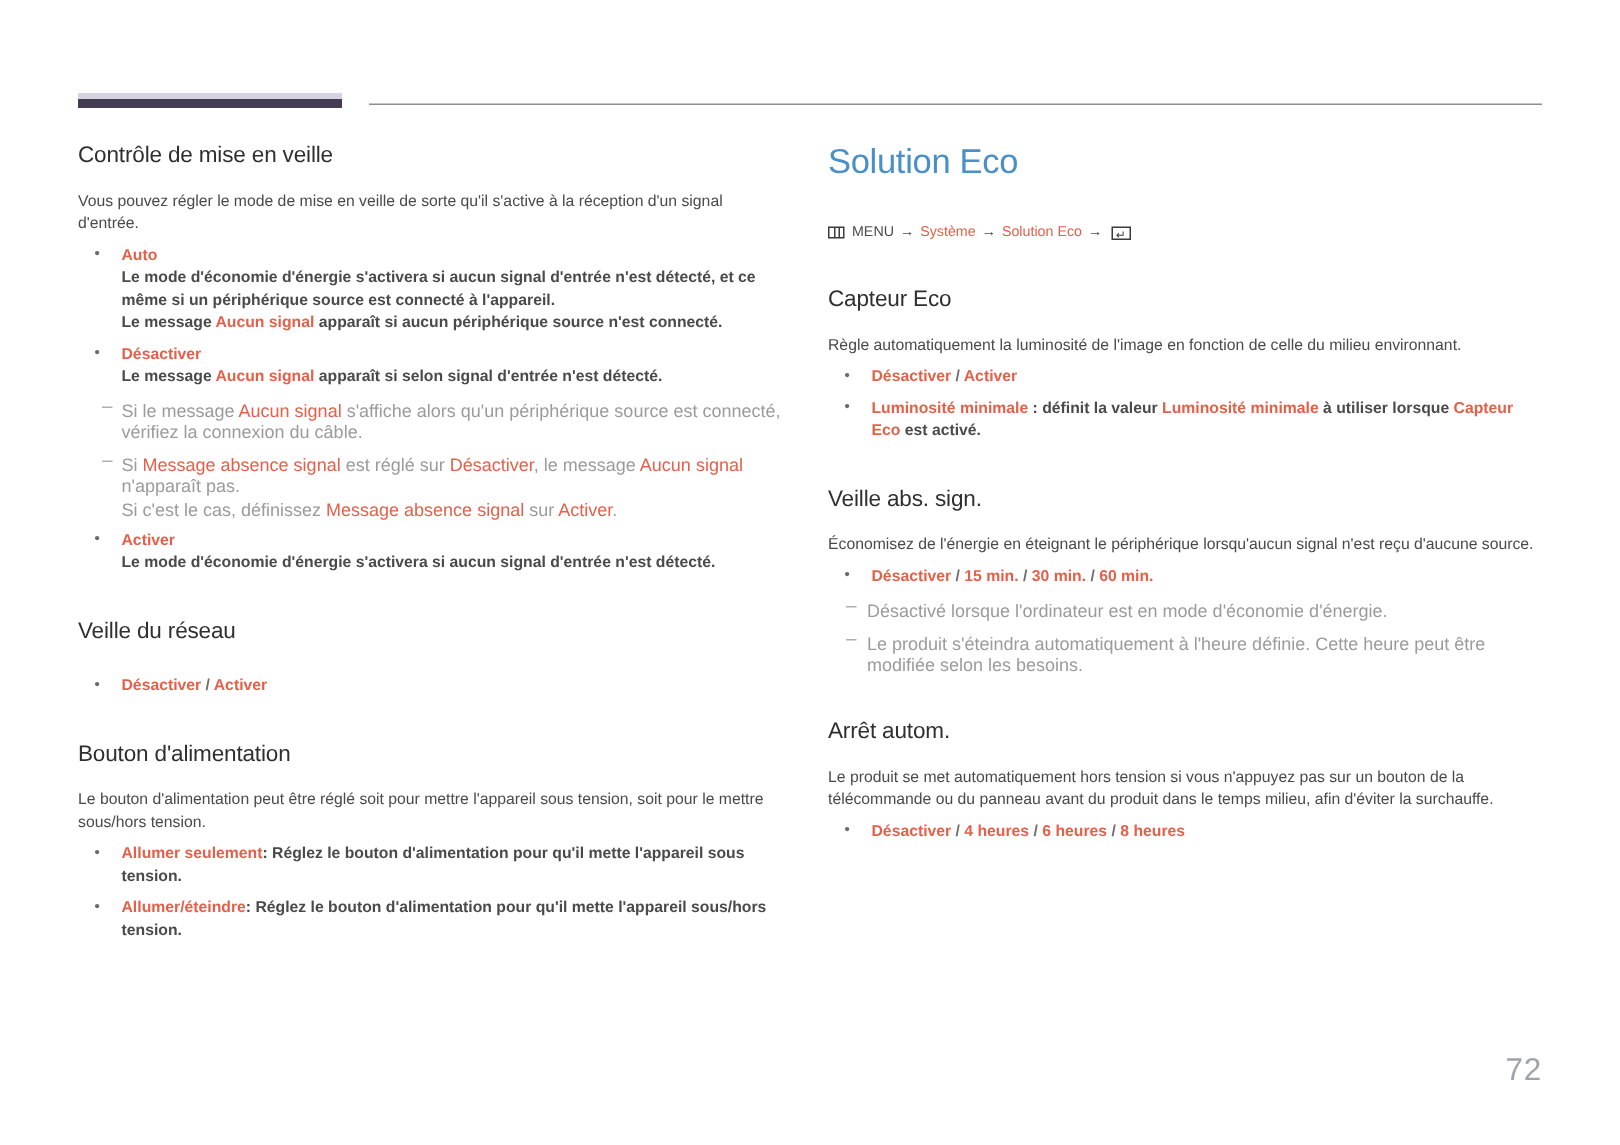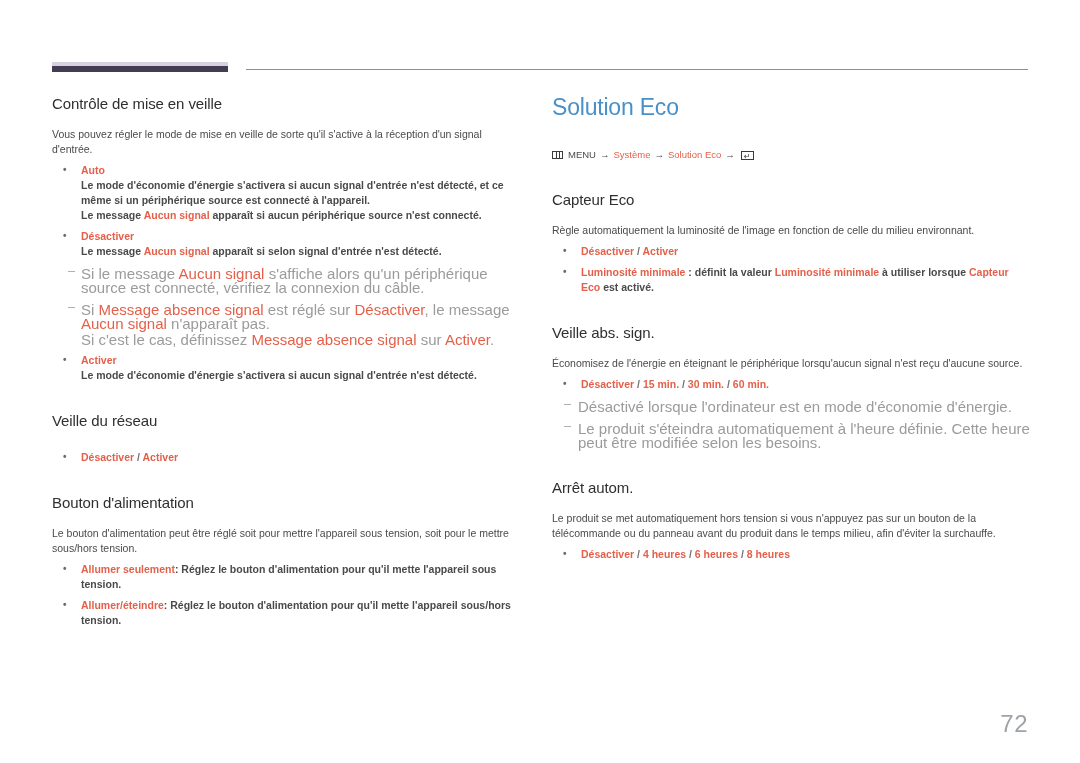--- a/index.html
+++ b/index.html
@@ -172,21 +172,21 @@
   .sep { color: #6e6e6e; }
   .sub-line {
     display: block;
     color: #4a4a4a;
   }
 
   
   .note {
     position: relative;
     padding-left: 29px;
-    font-size: 15px;
+    font-size: 12px;
     line-height: 14px;
     color: #9b9b9b;
     margin-top: 8px;
   }
   .note.note-right { padding-left: 26px; }
   .note::before {
     content: "";
     position: absolute;
     left: 16px;
     top: 4px;
@@ -198,22 +198,22 @@
   .note .accent-strong { color: #e4604a; }
   .note-plain {
     display: block;
     margin-top: 2px;
   }
 
   
   .page-number {
     position: absolute;
     right: 52px;
-    bottom: 25px;
-    font-size: 24px;
+    bottom: 37px;
+    font-size: 21px;
     color: #9fa3a8;
     font-weight: normal;
     letter-spacing: 0.5px;
   }
 </style>
 </head>
 <body>
 
 <div class="page">
 

